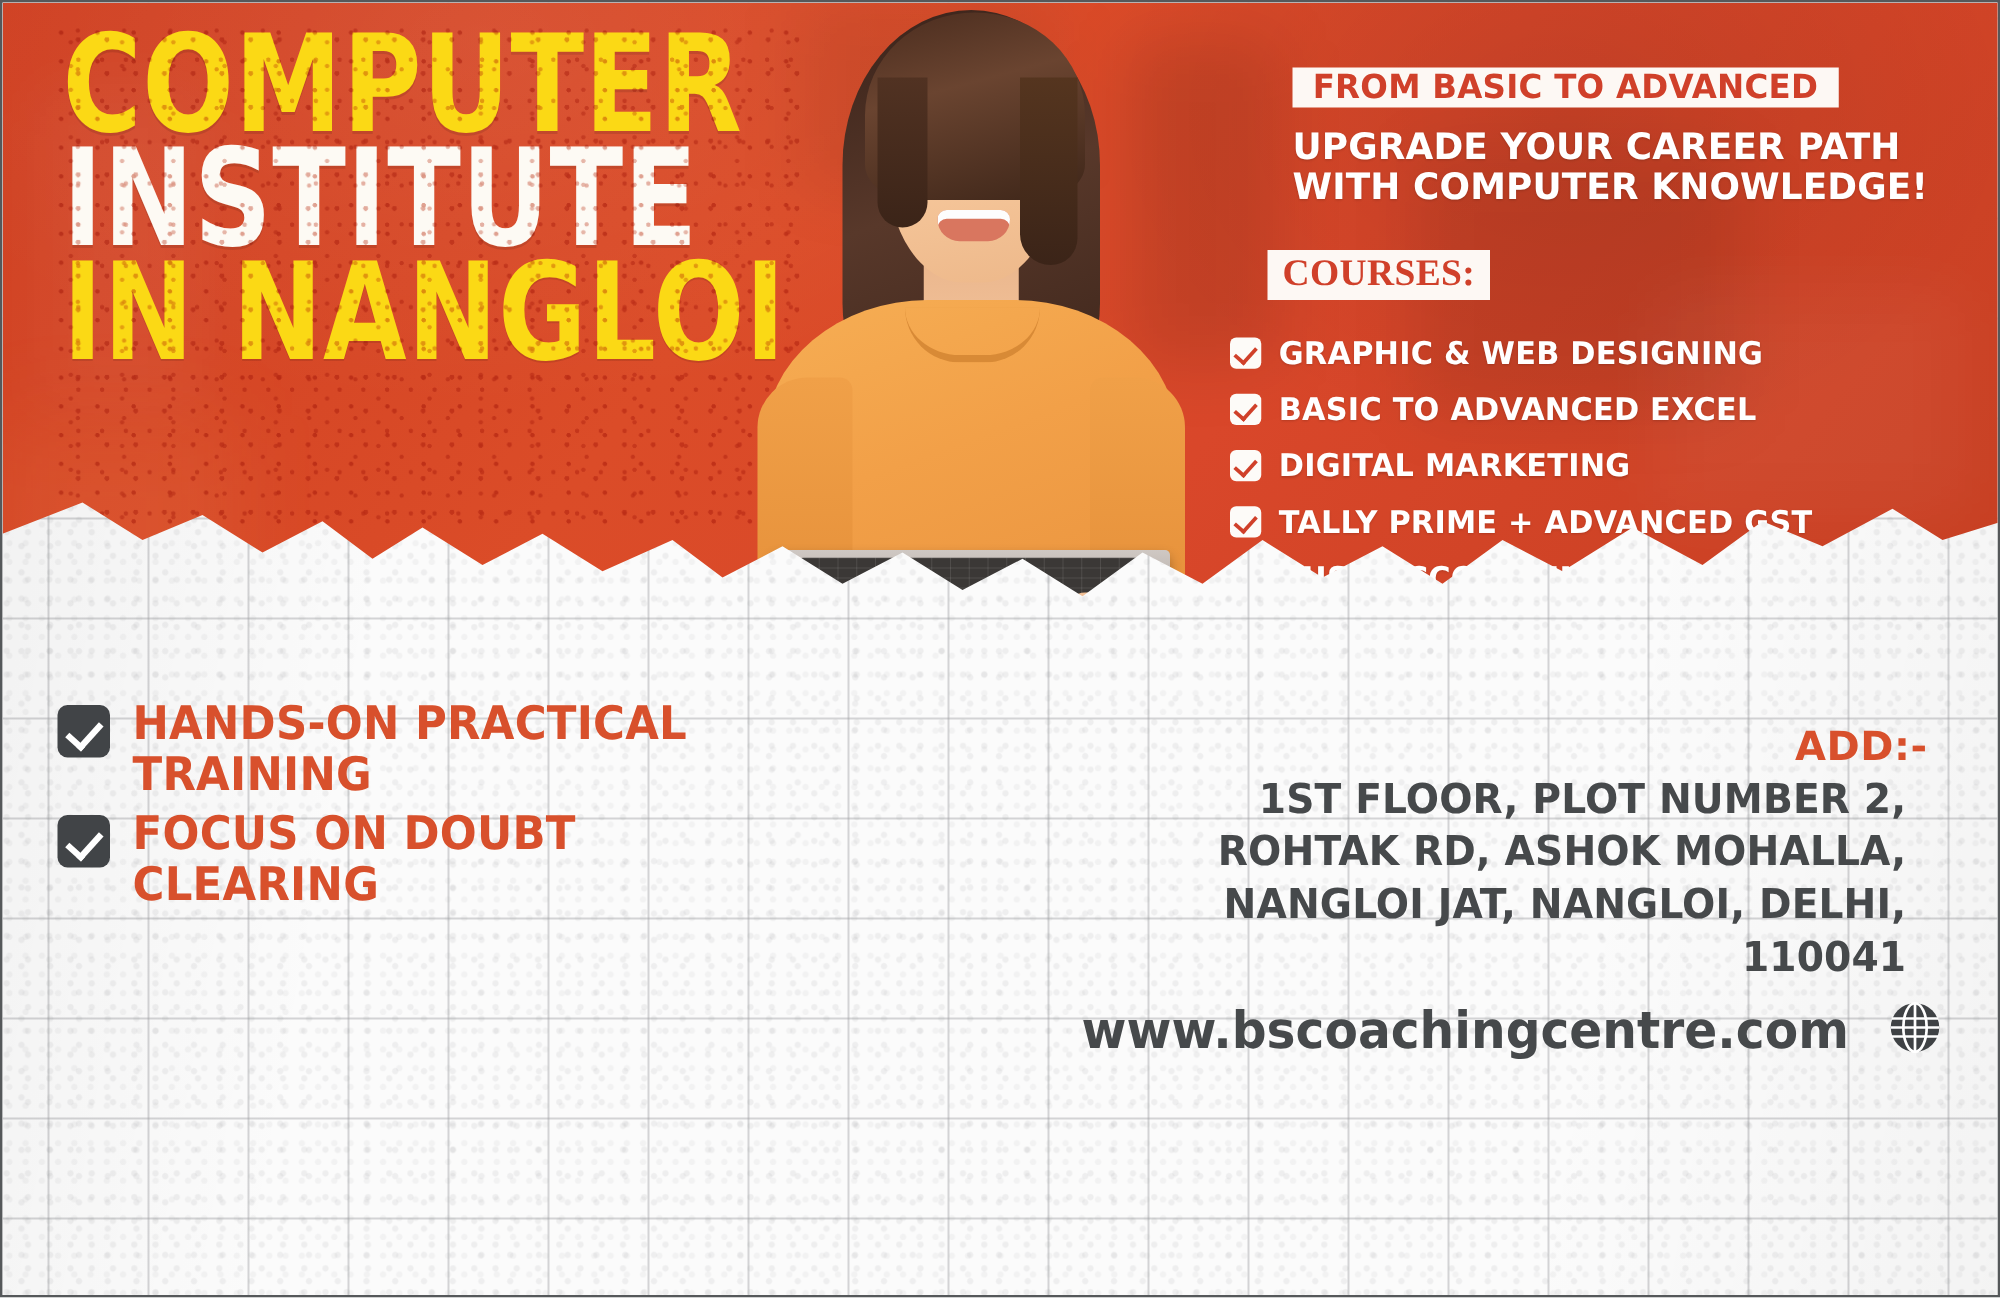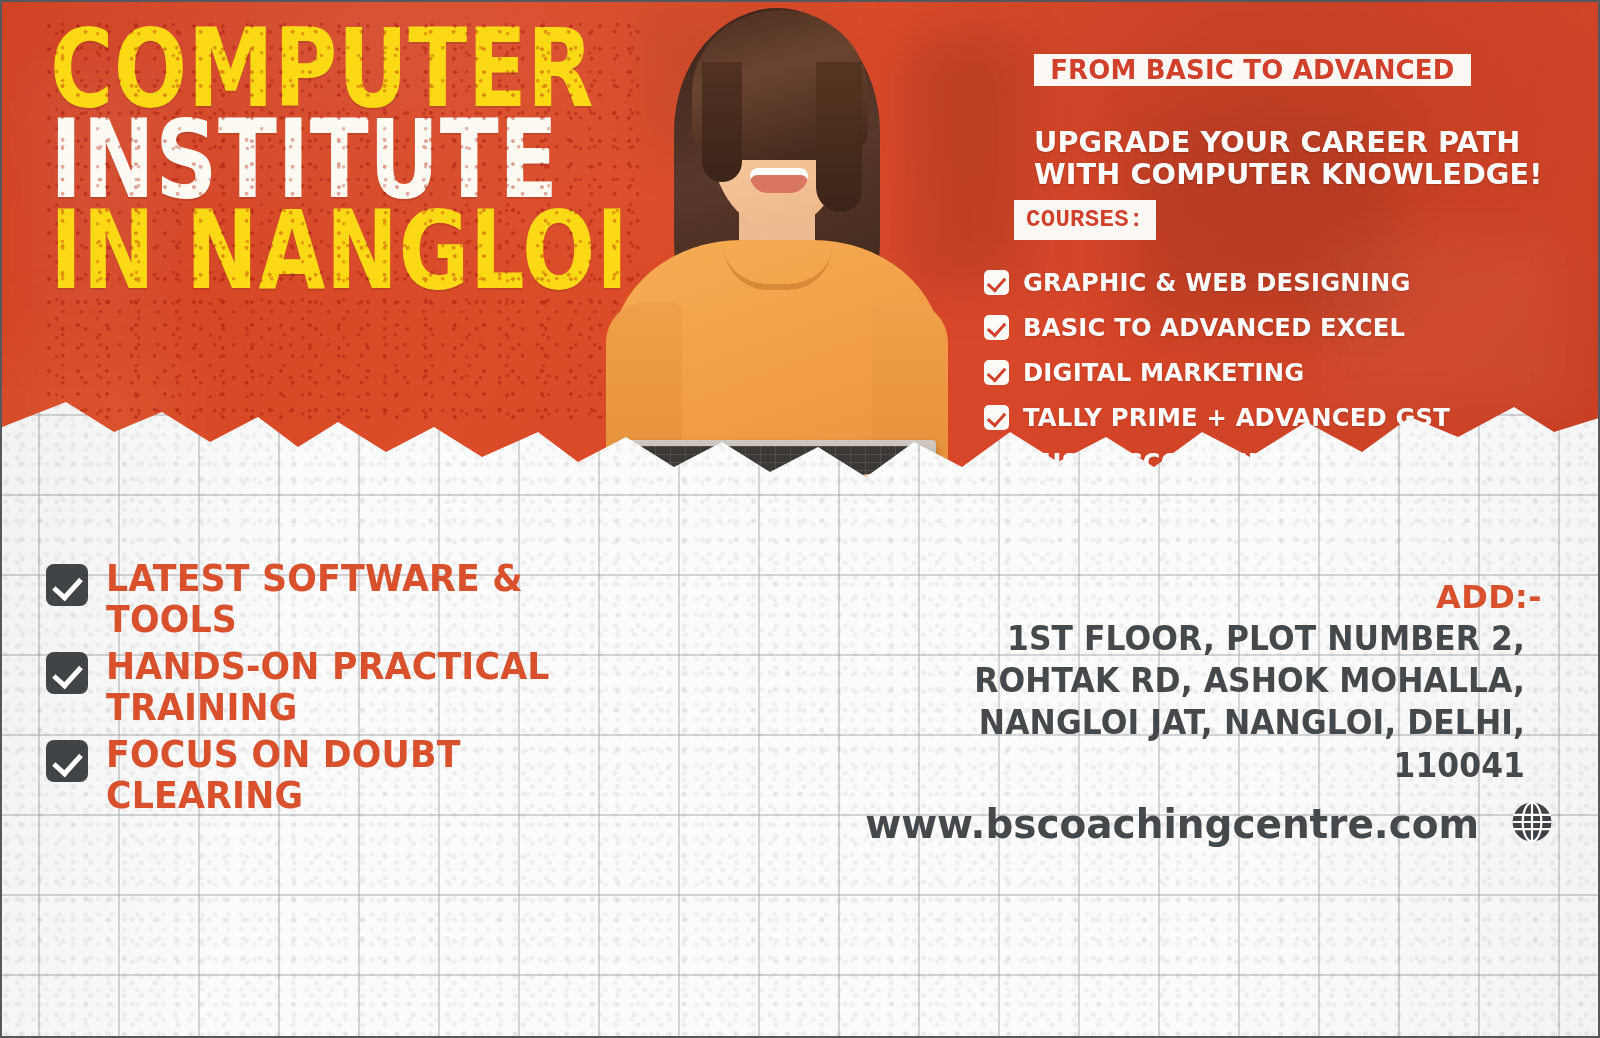--- a/index.html
+++ b/index.html
@@ -216,27 +216,26 @@
   #ribbon-top .txt {
     font-family:"DejaVu Sans", sans-serif; font-weight:bold;
     font-size:26.5px; color:#D0402A; letter-spacing:.2px; white-space:nowrap;
     transform:scaleX(.98);
   }
   #subhead {
     position:absolute; left:1032px; top:100px; width:545px;
     font-family:"DejaVu Sans", sans-serif; font-weight:bold;
     color:#ffffff; font-size:29px; line-height:1.10; letter-spacing:.1px;
     text-shadow:0 1px 2px rgba(0,0,0,.18);
-    margin-top:25px;
   }
   #subhead span { display:block; white-space:nowrap; transform:scaleX(.99); transform-origin:left; }
   #ribbon-courses { left:1012px; top:198px; height:40px; }
   #ribbon-courses .txt {
-    font-family:Liberation Mono, monospace; font-weight:bold;
-    font-size:24px; color:#D0402A; letter-spacing:.3px; white-space:nowrap;
+    font-family:Liberation Serif, serif; font-weight:bold;
+    font-size:30px; color:#D0402A; letter-spacing:.3px; white-space:nowrap;
   }
   .courses { position:absolute; left:982px; top:258px; width:600px; }
   .course-row { display:flex; align-items:center; height:45px; }
   .cb-white {
     width:25px; height:25px; min-width:25px; background:#fdfbf8; border-radius:5px;
     position:relative; margin-right:14px;
   }
   .cb-white:after{
     content:""; position:absolute; left:7px; top:4px; width:8px; height:14px;
     border:solid #D0402A; border-width:0 3.6px 3.6px 0; transform:rotate(42deg);
@@ -404,24 +403,20 @@
       <div class="course-row">
         <span class="cb-white"></span>
         <span class="course-label">BUSY ACCOUNTING SOFTWARE</span>
       </div>
     </div>
   </div>
 
   <div class="features">
     <div class="feat-row">
       <span class="cb-dark"></span>
-      <span class="feat-label">LATEST SOFTWARE &amp; TOOLS</span>
-    </div>
-    <div class="feat-row">
-      <span class="cb-dark"></span>
       <span class="feat-label">HANDS-ON PRACTICAL TRAINING</span>
     </div>
     <div class="feat-row">
       <span class="cb-dark"></span>
       <span class="feat-label">FOCUS ON DOUBT CLEARING</span>
     </div>
   </div>
 
   <div class="contact">
     <div class="add-title">ADD:-</div>

